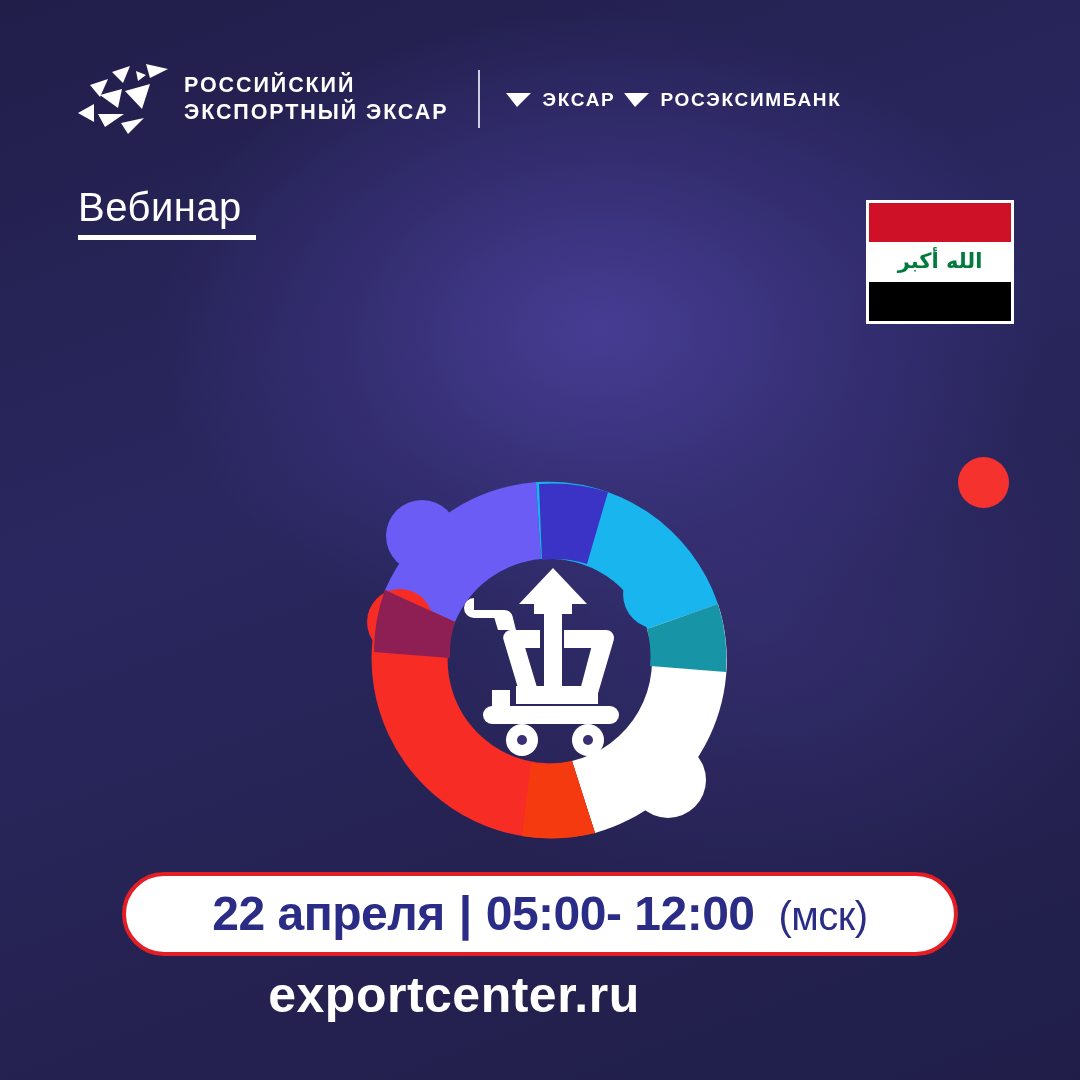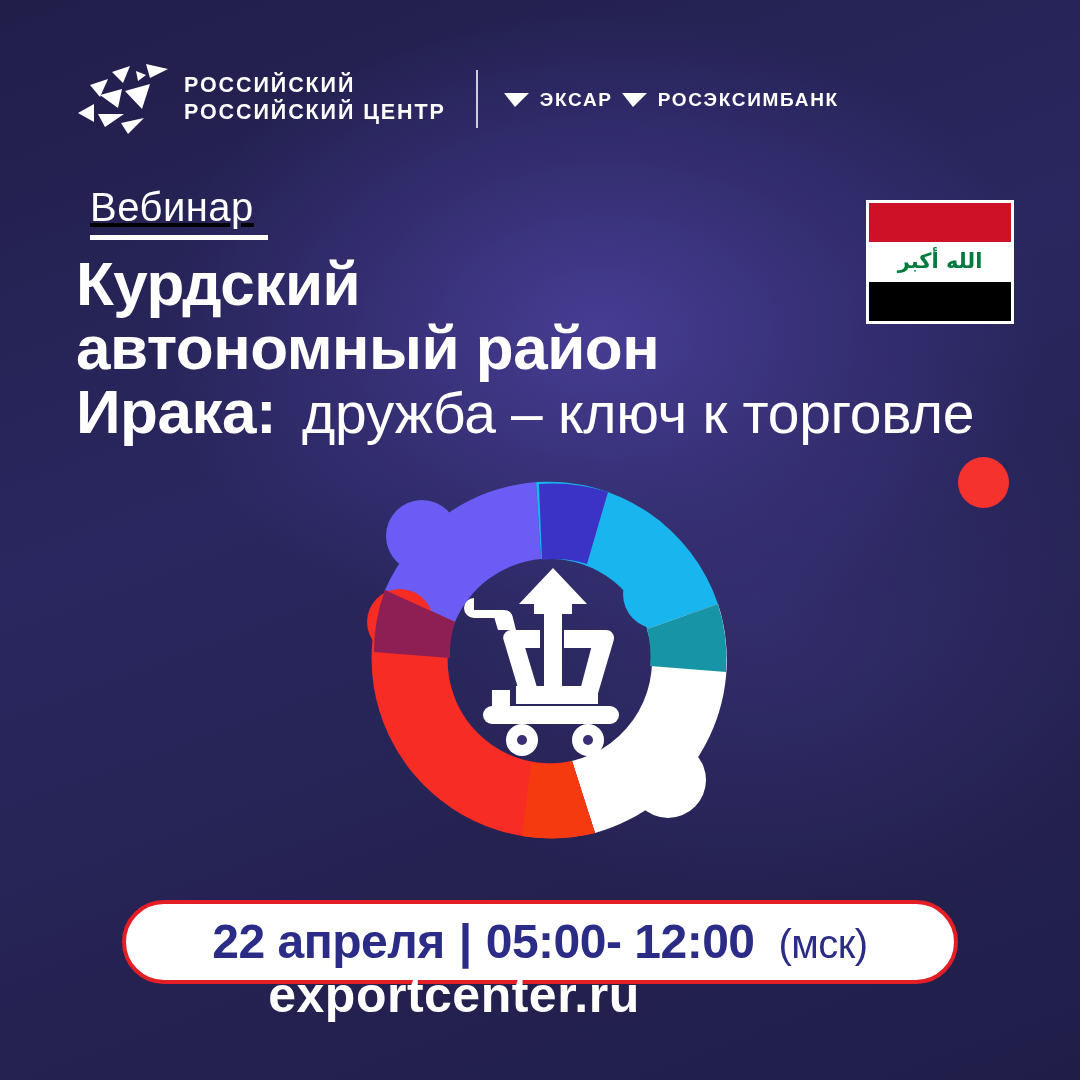--- a/index.html
+++ b/index.html
@@ -46,21 +46,21 @@
   }
   .brands { display: flex; flex-direction: row; gap: 9px; text-align: right; }
   .brand-row { display: flex; align-items: center; gap: 11px; }
   .brand-row .tri { width: 25px; height: 15px; flex: none; }
   .brand-row .name {
     color: #FFFFFF; font-size: 19px; font-weight: 700;
     letter-spacing: 1.7px; line-height: 1;
   }
 
   
-  .kicker-wrap { position: absolute; left: 90px; top: 186px; text-decoration: underline; }
+  .kicker-wrap { position: absolute; left: 78px; top: 186px; }
   .kicker {
     color: #FFFFFF; font-size: 40px; font-weight: 400;
     letter-spacing: 0.5px; line-height: 1.05;
   }
   .kicker-rule {
     margin-top: 7px; width: 178px; height: 5px; background: #FFFFFF;
   }
 
   .headline { position: absolute; left: 76px; top: 252px; width: 960px; }
   .hl-line {
@@ -111,21 +111,21 @@
     position: absolute; left: 320px; top: 862px;
     width: 460px; height: 70px;
     overflow: hidden; opacity: 0.30;
     -webkit-mask-image: linear-gradient(to bottom, rgba(0,0,0,0.9), rgba(0,0,0,0));
     mask-image: linear-gradient(to bottom, rgba(0,0,0,0.9), rgba(0,0,0,0));
     pointer-events: none;
   }
 
   
   .date-pill {
-    position: absolute; left: 122px; top: 900px;
+    position: absolute; left: 122px; top: 872px;
     width: 836px; height: 84px;
     background: #FFFFFF; border: 4px solid #E31E24;
     border-radius: 42px;
     display: flex; align-items: center; justify-content: center;
   }
   .date-text {
     color: #2B2C86; font-weight: 700; font-size: 48px;
     letter-spacing: -0.5px; line-height: 1; white-space: nowrap;
     display: flex; align-items: baseline;
   }
@@ -158,21 +158,21 @@
         <polygon points="34,11 52,5 45,22"></polygon>
         <polygon points="47,30 72,23 64,48"></polygon>
         <polygon points="68,3 90,8 72,17"></polygon>
         <polygon points="43,62 66,57 50,73"></polygon>
         <polygon points="58,10 68,14 60,20"></polygon>
       </g>
     </svg>
 
     <div class="logo-words">
       <div class="line">РОССИЙСКИЙ</div>
-      <div class="line">РОССИЙСКИЙ ЦЕНТР</div>
+      <div class="line">ЭКСПОРТНЫЙ ЭКСАР</div>
     </div>
 
     <div class="logo-divider"></div>
 
     <div class="brands">
       <div class="brand-row">
         <svg class="tri" viewBox="0 0 25 15">
           <polygon points="0,1 25,1 11,15" fill="#FFFFFF"></polygon>
         </svg>
         <span class="name">ЭКСАР</span>
@@ -184,28 +184,20 @@
         <span class="name">РОСЭКСИМБАНК</span>
       </div>
     </div>
   </div>
 
   <div class="kicker-wrap">
     <div class="kicker">Вебинар</div>
     <div class="kicker-rule"></div>
   </div>
 
-  <div class="headline">
-    <div class="hl-line">Курдский</div>
-    <div class="hl-line">автономный район</div>
-    <div class="hl-line last">
-      <span>Ирака:</span>
-      <span class="hl-sub">дружба – ключ к торговле</span>
-    </div>
-  </div>
 
   <div class="flag">
     <div class="band red"></div>
     <div class="band white">
       <span class="script">الله أكبر</span>
     </div>
     <div class="band black"></div>
   </div>
 
   <div class="red-dot"></div>

